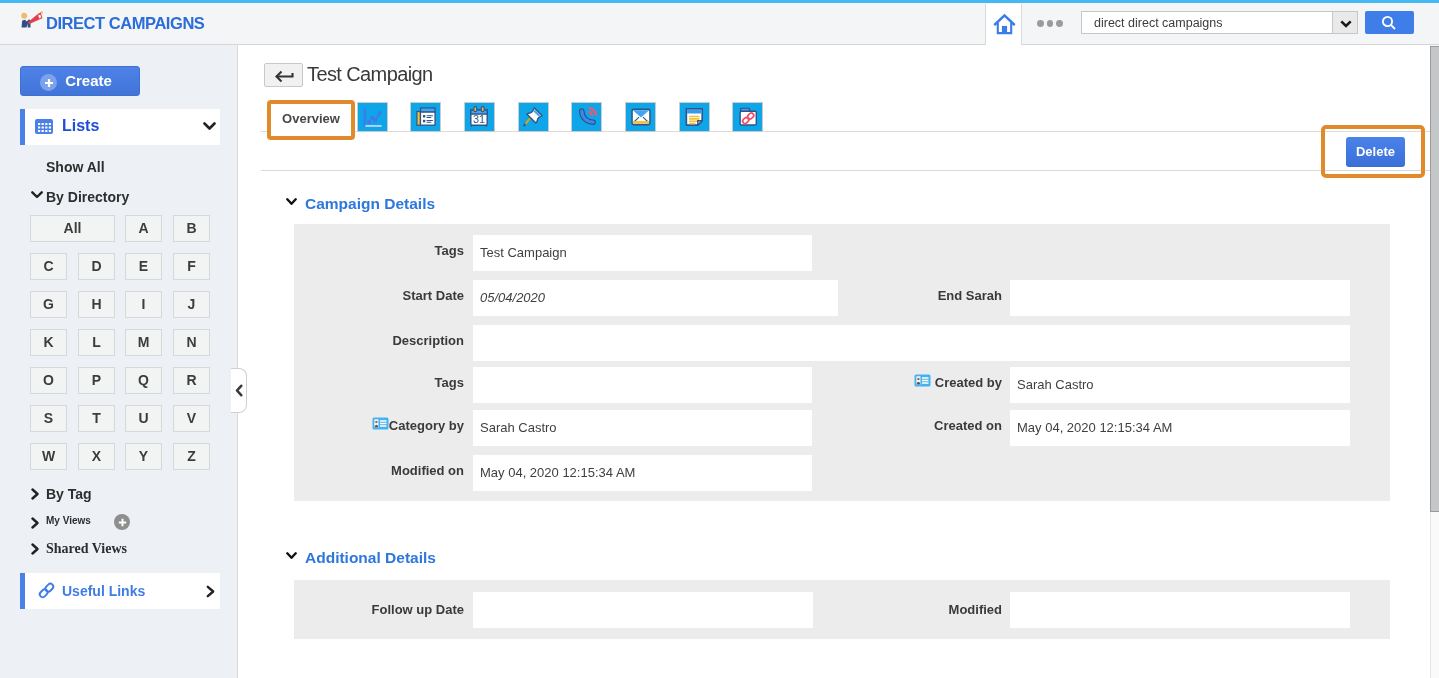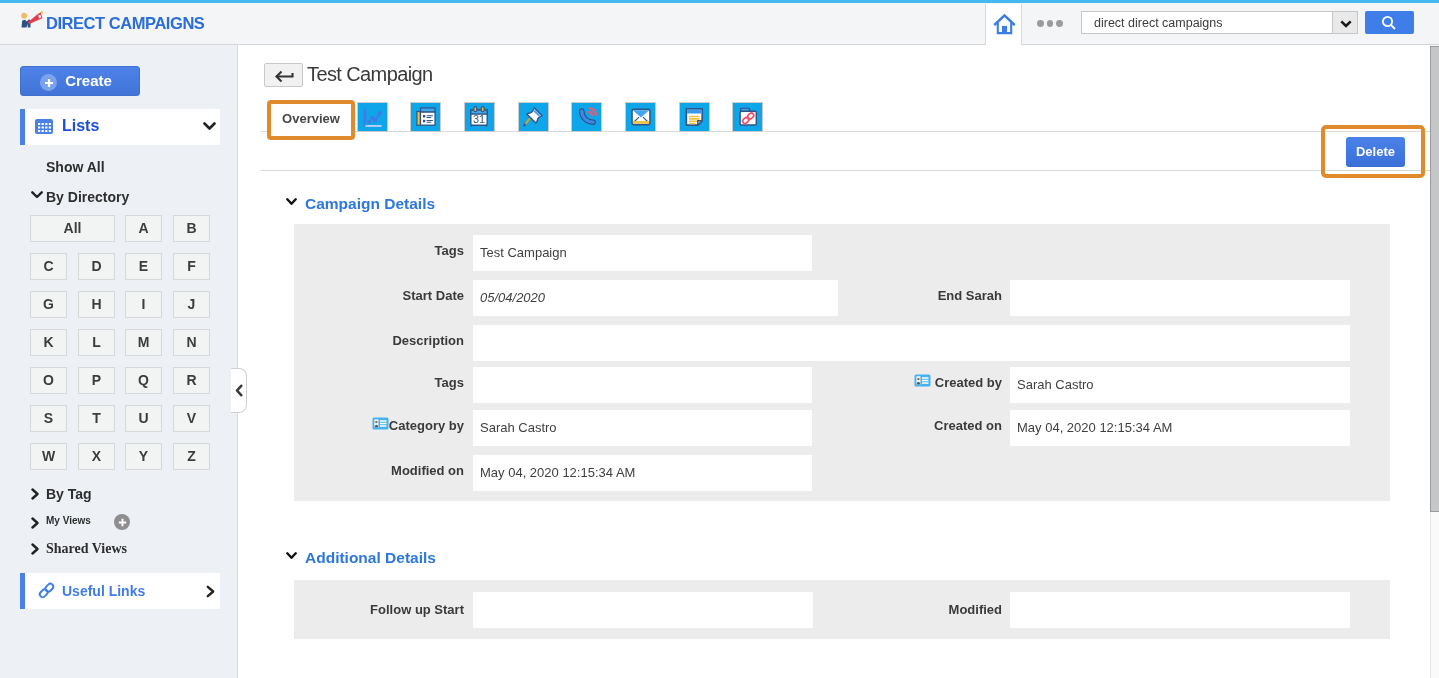--- a/index.html
+++ b/index.html
@@ -299,19 +299,19 @@
 <div class="abs flabel" style="left:852px;top:418px;width:150px;">Created on</div>
 <div class="abs field fval" style="left:1010px;top:410px;width:340px;">May 04, 2020 12:15:34 AM</div>
 <div class="abs flabel" style="left:314px;top:463px;width:150px;">Modified on</div>
 <div class="abs field fval" style="left:473px;top:455px;width:339px;">May 04, 2020 12:15:34 AM</div>
 
 <svg class="abs" style="left:286px;top:552px" width="11" height="8" viewBox="0 0 11 8">
     <path d="M1.3,1.3 L5.5,5.8 L9.7,1.3" stroke="#111" stroke-width="2.4" fill="none" stroke-linecap="round" stroke-linejoin="round"></path>
   </svg>
 <div class="abs sechead" style="left:305px;top:549px;">Additional Details</div>
 <div class="abs panel" style="left:294px;top:580px;width:1096px;height:59px;"></div>
-<div class="abs flabel" style="left:314px;top:602px;width:150px;">Follow up Start</div>
+<div class="abs flabel" style="left:314px;top:602px;width:150px;">Follow up Date</div>
 <div class="abs field fval" style="left:473px;top:592px;width:340px;"></div>
 <div class="abs flabel" style="left:852px;top:602px;width:150px;">Modified</div>
 <div class="abs field fval" style="left:1010px;top:592px;width:340px;"></div>
 
 <div class="abs" id="sbtrack"></div>
 <div class="abs" id="sbthumb"></div>
 
 </body></html>

